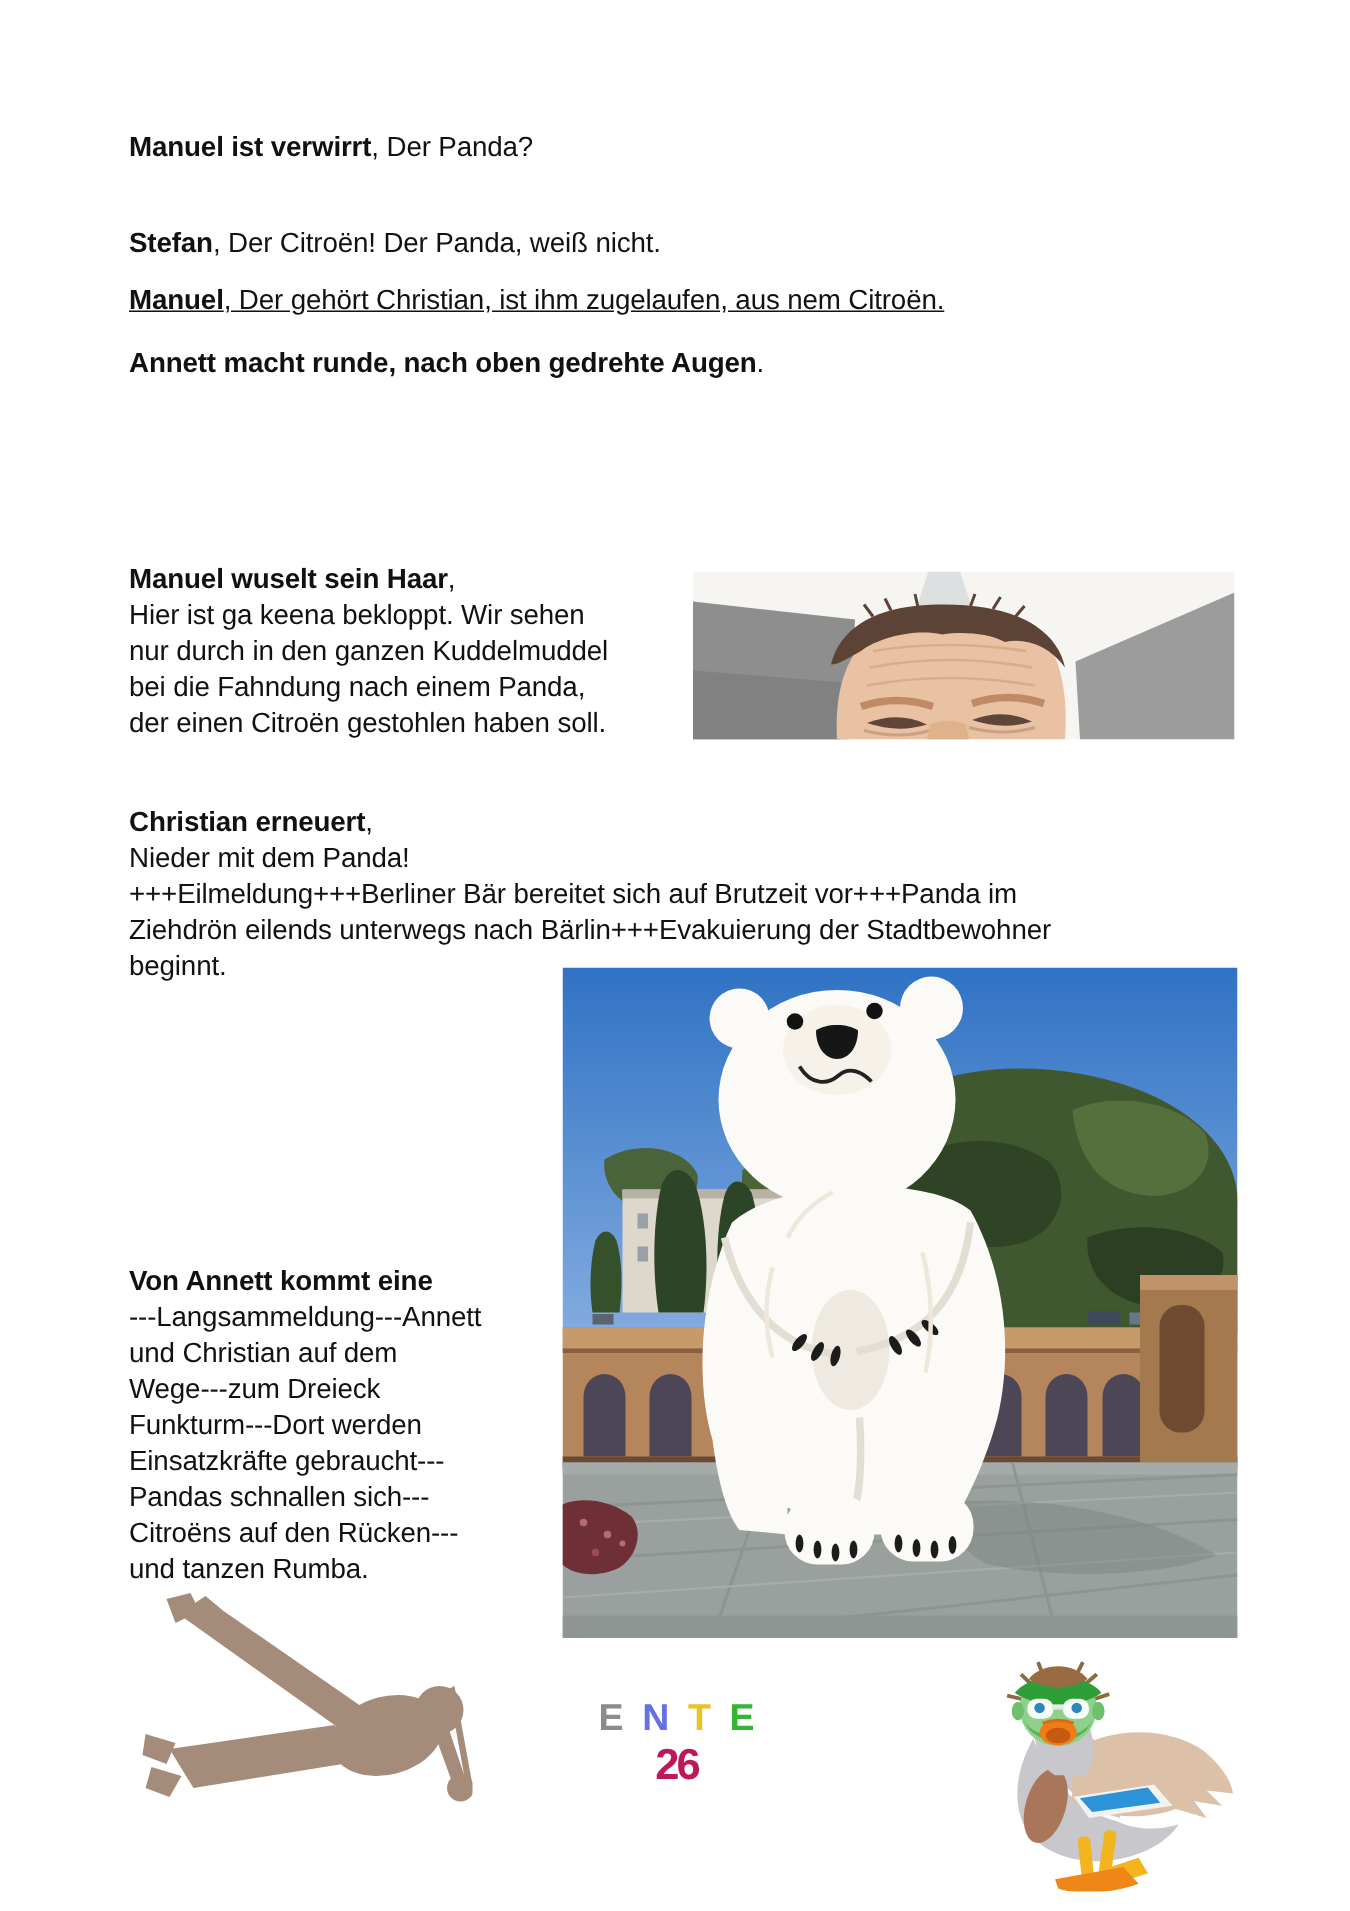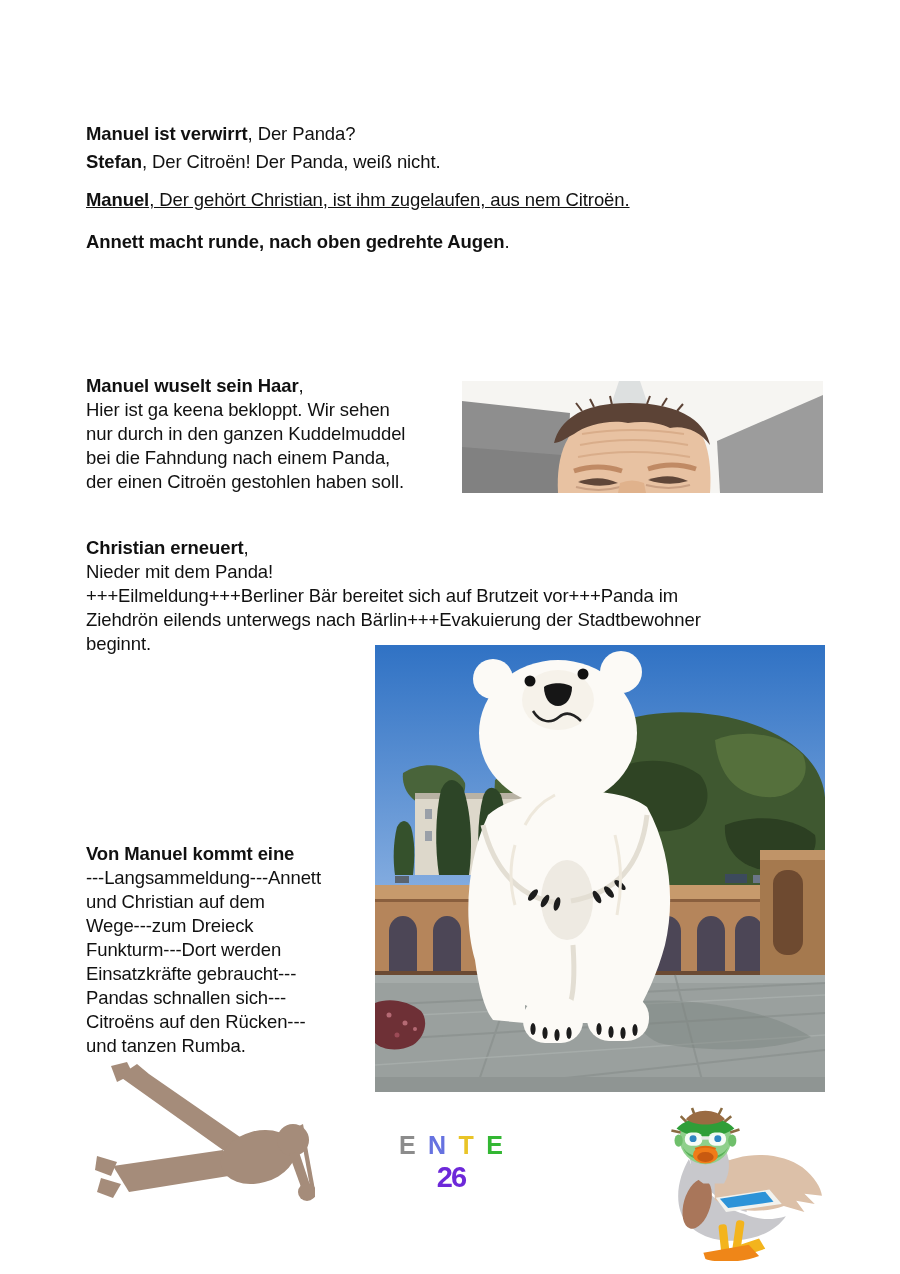--- a/index.html
+++ b/index.html
@@ -5,21 +5,21 @@
   html,body{margin:0;padding:0;background:#ffffff;}
   .page{
     position:relative;width:900px;height:1274px;background:#ffffff;overflow:hidden;
     font-family:"Liberation Sans","DejaVu Sans",sans-serif;color:#111;
   }
   .para{
     position:absolute;left:86px;font-size:18.5px;line-height:24px;
     white-space:pre-line;letter-spacing:-0.1px;
   }
   .para b{font-weight:bold;}
-  .p1{top:86px;width:760px;margin-top:36px;}
+  .p1{top:86px;width:760px;}
   .p2{top:150px;width:760px;}
   .p3{top:188px;width:760px;text-decoration:underline;}
   .p4{top:230px;width:760px;}
   .p5{top:278px;width:745px;}
   .p6{top:374px;width:382px;}
   .p7{top:536px;width:745px;}
   .p8{top:666px;width:315px;}
   .p9{top:842px;width:315px;}
   .photo{position:absolute;display:block;}
   #photo-forehead{left:462px;top:381px;width:361px;height:112px;}
@@ -55,21 +55,21 @@
 nur durch in den ganzen Kuddelmuddel
 bei die Fahndung nach einem Panda,
 der einen Citroën gestohlen haben soll.</div></div>
 
   <div class="para p7"><b>Christian erneuert</b><span>,</span><div>Nieder mit dem Panda!
 +++Eilmeldung+++Berliner Bär bereitet sich auf Brutzeit vor+++Panda im
 Ziehdrön eilends unterwegs nach Bärlin+++Evakuierung der Stadtbewohner
 beginnt.</div></div>
 
 
-  <div class="para p9"><b>Von Manuel kommt eine</b><span></span><div>---Langsammeldung---Annett
+  <div class="para p9"><b>Von Annett kommt eine</b><span></span><div>---Langsammeldung---Annett
 und Christian auf dem
 Wege---zum Dreieck
 Funkturm---Dort werden
 Einsatzkräfte gebraucht---
 Pandas schnallen sich---
 Citroëns auf den Rücken---
 und tanzen Rumba.</div></div>
 
   <div class="photo" id="photo-forehead">
     <svg viewBox="0 0 361 112" preserveAspectRatio="none">
@@ -221,21 +221,21 @@
       </g>
     </svg>
   </div>
 
   <div class="logo">
     <span style="color: rgb(140, 140, 140);">E</span>
     <span style="color: rgb(102, 114, 224);">N</span>
     <span style="color: rgb(233, 196, 39);">T</span>
     <span style="color: rgb(51, 183, 51);">E</span>
   </div>
-  <div class="pagenum" style="color: #6d28d9;">26</div>
+  <div class="pagenum" style="color: #be185d;">26</div>
 
   <div class="photo" id="duck">
     <svg viewBox="0 0 160 152" preserveAspectRatio="none">
       <g>
         <path d="M30,52 C22,66 16,86 22,104 C28,122 50,134 76,132 C100,130 116,120 124,108 C112,112 96,112 84,106 C60,100 40,80 30,52 Z" fill="#c8c8cc"></path>
         <path d="M30,50 C40,78 62,98 86,104 L86,60 C66,50 44,44 30,50 Z" fill="#c8c8cc"></path>
         <path d="M55,60 C85,42 120,46 140,60 C152,70 158,80 159,88 L142,86 L152,96 L134,93 L142,104 L122,98 C100,106 72,104 55,92 Z" fill="#dcc0a8"></path>
         <polygon points="56,90 108,82 120,96 66,104" fill="#f2f2ee"></polygon>
         <polygon points="60,91 104,84 112,94 68,100" fill="#2d93d8"></polygon>
         <ellipse cx="38" cy="96" rx="13" ry="25" transform="rotate(16 38 96)" fill="#a9765a"></ellipse>

